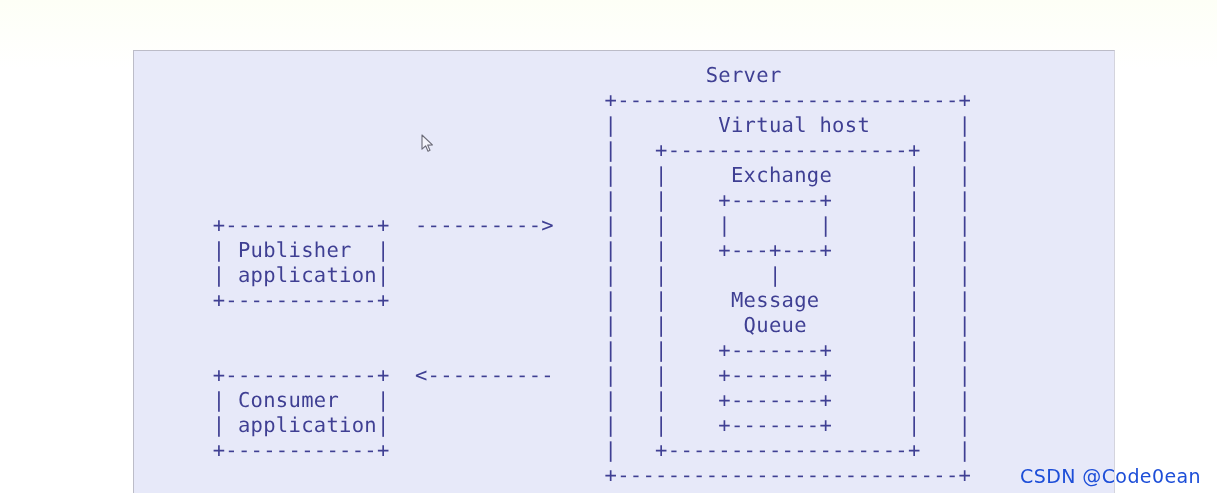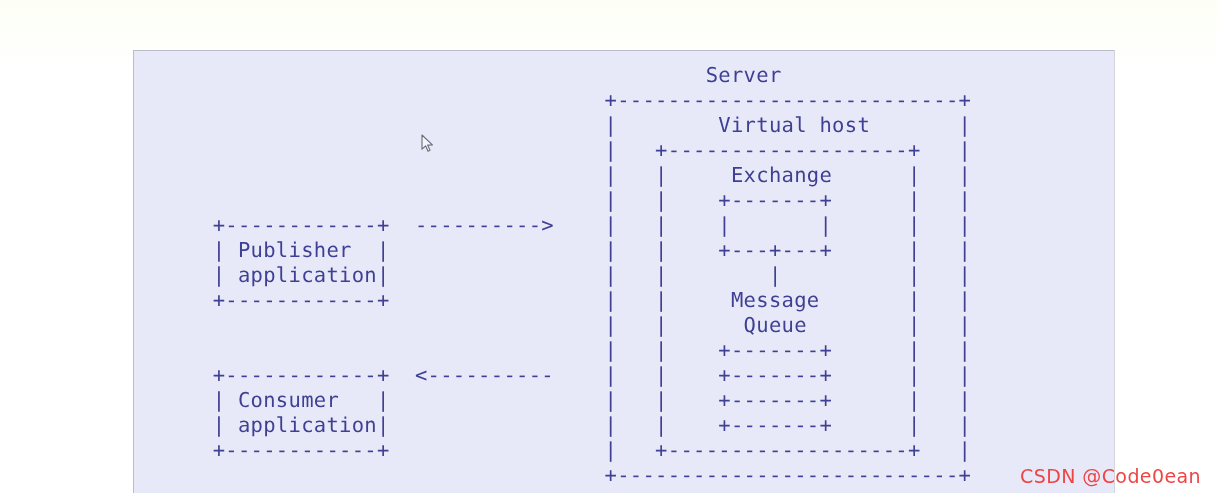--- a/index.html
+++ b/index.html
@@ -100,14 +100,14 @@
  +------------+                 |   +-------------------+   |
                                 +---------------------------+</pre>
   </div>
 
   <span id="cursor-arrow" style="left: 421px; top: 134px;">
     <svg width="14" height="20" viewBox="0 0 14 20" xmlns="http://www.w3.org/2000/svg">
       <path d="M1 1 L1 15.2 L4.6 11.8 L7.0 17.2 L9.0 16.3 L6.7 11.1 L11.4 10.9 Z" fill="#f4f4fb" stroke="#6b6b78" stroke-width="1.1" stroke-linejoin="round"></path>
     </svg>
   </span>
 
-  <div id="watermark" style="color: #ef4444;">CSDN @Code0ean</div>
+  <div id="watermark" style="color: #1d4ed8;">CSDN @Code0ean</div>
 </div>
 
 </body></html>

